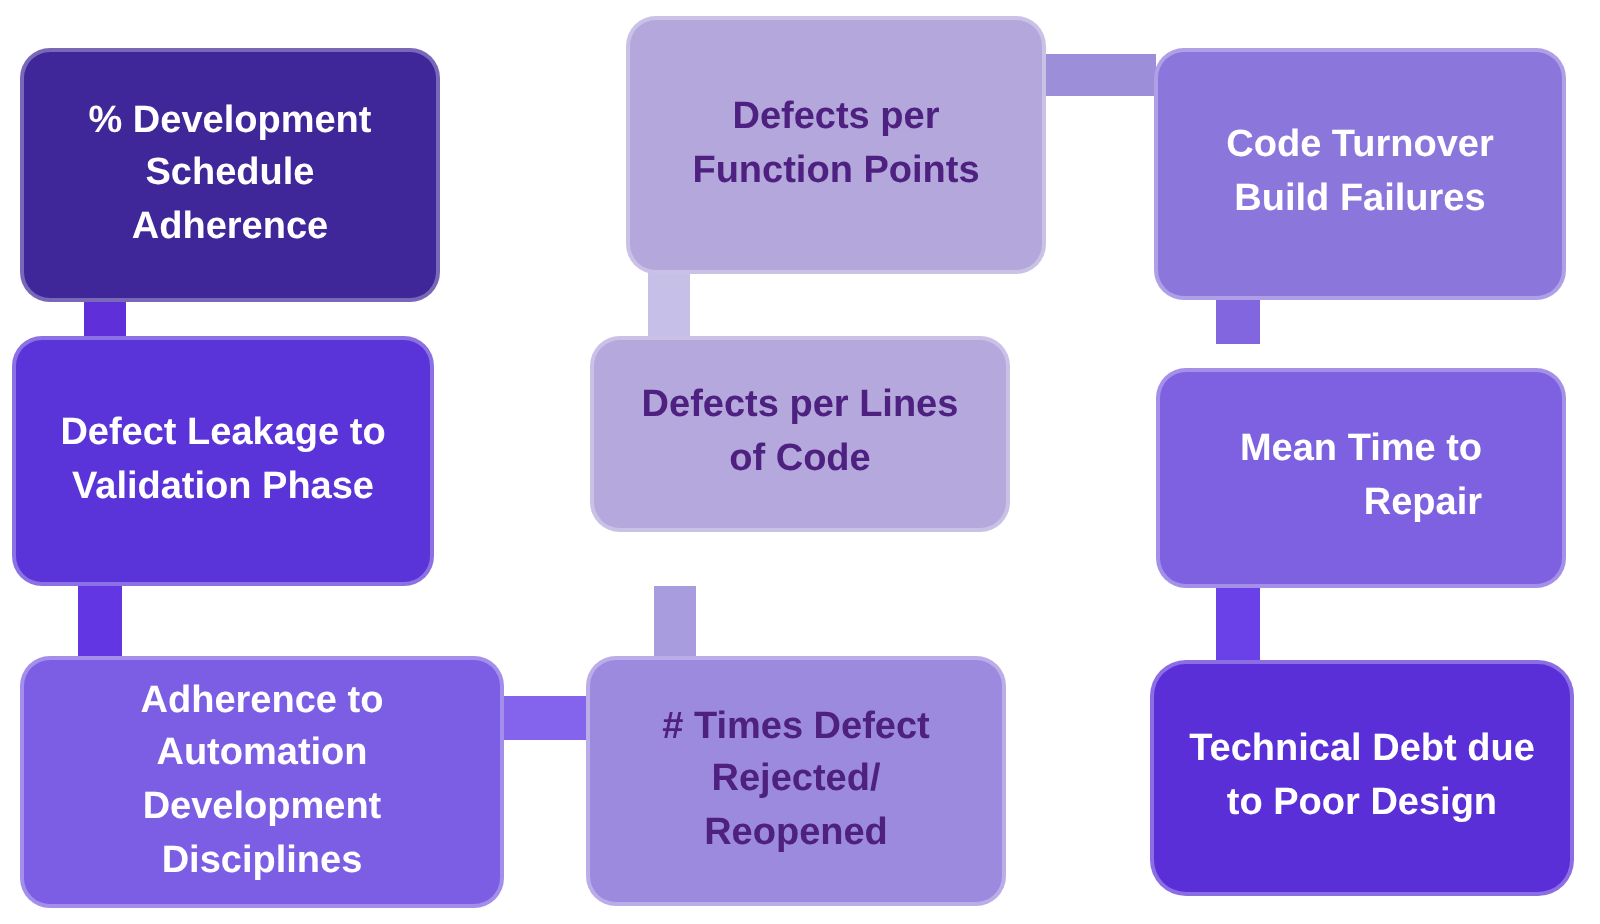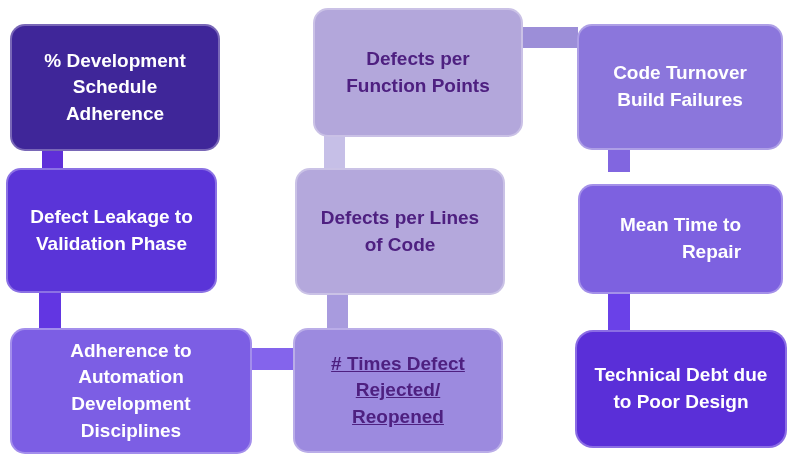--- a/index.html
+++ b/index.html
@@ -32,21 +32,21 @@
   }
   .conn {
     position: absolute;
     z-index: 1;
   }
   
   .b-tl { left: 10px;  top: 24px;   width: 210px; height: 127px; }
   .b-tm { left: 293px; top: 8px;   width: 210px; height: 129px; margin-left: 20px; }
   .b-tr { left: 577px; top: 24px;   width: 206px; height: 126px; }
   .b-ml { left: 6px;  top: 168px; width: 211px; height: 125px; }
-  .b-mm { left: 295px; top: 168px; width: 210px; height: 127px; }
+  .b-mm { left: 295px; top: 168px; width: 210px; height: 98px; }
   .b-mr { left: 578px; top: 184px; width: 205px; height: 110px; text-align: right; }
   .b-bl { left: 10px;  top: 328px; width: 242px; height: 126px; }
   .b-bm { left: 293px; top: 328px; width: 210px; height: 125px; }
   .b-br { left: 575px; top: 330px; width: 212px; height: 118px; border-radius: 18px; }
   
   .c-tl-ml { left: 42px;  top: 132px; width: 21px; height: 38px; }
   .c-tm-mm { left: 324px; top: 135px; width: 21px; height: 35px; }
   .c-tr-mr { left: 608px; top: 132px; width: 22px; height: 40px; }
   .c-ml-bl { left: 39px;  top: 291px; width: 22px; height: 39px; }
   .c-mm-bm { left: 327px; top: 293px; width: 21px; height: 37px; }
@@ -78,19 +78,19 @@
   <div class="box b-ml" style="background: rgb(90, 52, 216); color: rgb(255, 255, 255);">Defect Leakage to
 Validation Phase</div>
   <div class="box b-mm" style="background: rgb(180, 168, 220); color: rgb(78, 32, 128);">Defects per Lines
 of Code</div>
   <div class="box b-mr" style="background: rgb(125, 97, 224); color: rgb(255, 255, 255);">Mean Time to
 Repair</div>
   <div class="box b-bl" style="background: rgb(124, 94, 228); color: rgb(255, 255, 255);">Adherence to
 Automation
 Development
 Disciplines</div>
-  <div class="box b-bm" style="background: rgb(156, 138, 223); color: rgb(78, 32, 128); text-decoration: underline;"># Times Defect
+  <div class="box b-bm" style="background: rgb(156, 138, 223); color: rgb(78, 32, 128);"># Times Defect
 Rejected/
 Reopened</div>
   <div class="box b-br" style="background: rgb(90, 47, 216); color: rgb(255, 255, 255);">Technical Debt due
 to Poor Design</div>
 
 </div>
 
 </body></html>

